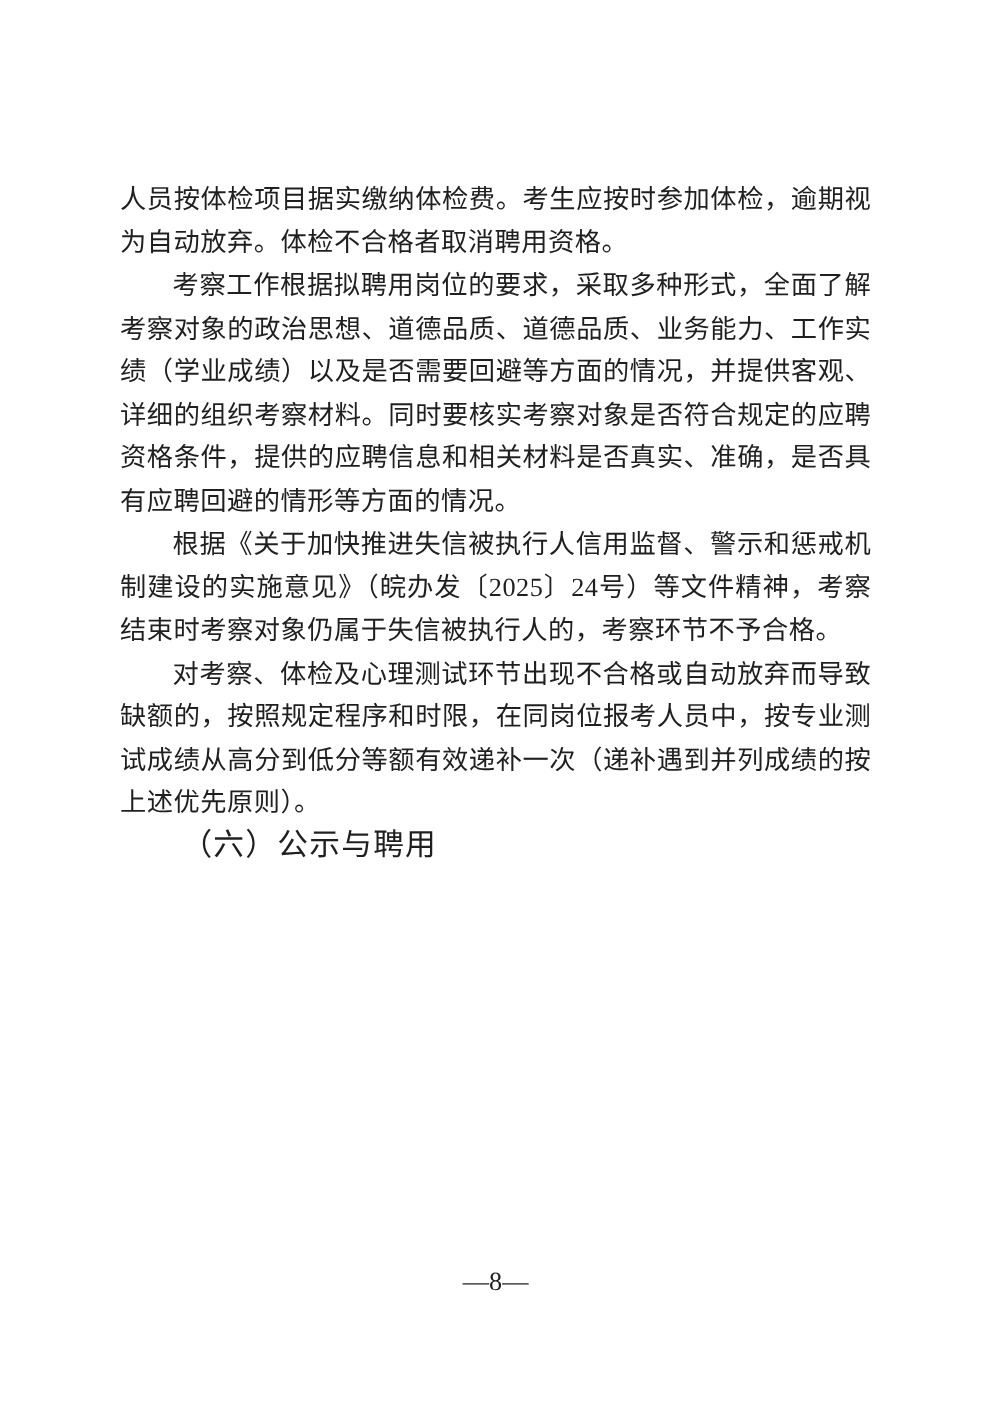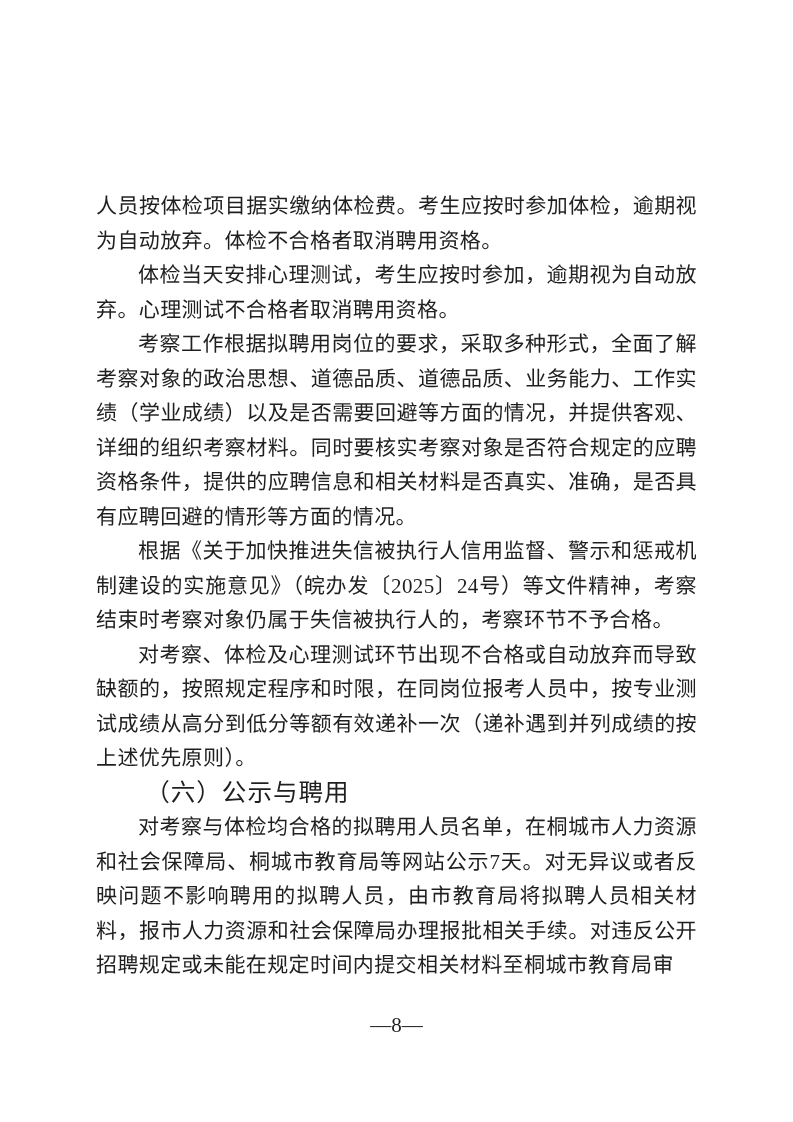--- a/index.html
+++ b/index.html
@@ -23,21 +23,20 @@
     letter-spacing: 0.4px;
     text-align: justify;
     text-justify: inter-character;
   }
   .para {
     margin: 0;
     text-indent: 2em;
   }
   .para.no-indent {
     text-indent: 0;
-    margin-top: 47px;
   }
   .heading {
     margin: 0;
     text-indent: 2em;
     font-weight: normal;
     font-family: "Liberation Sans", sans-serif;
     letter-spacing: 1px;
   }
   .page-footer {
     position: absolute;
@@ -49,22 +48,20 @@
     line-height: 30px;
     color: #1f1f1f;
   }
 </style>
 </head>
 <body>
 
 <main>
   <section class="doc-body">
     <p class="para no-indent">人员按体检项目据实缴纳体检费。考生应按时参加体检，逾期视为自动放弃。体检不合格者取消聘用资格。</p>
-    <p class="para">体检当天安排心理测试，考生应按时参加，逾期视为自动放弃。心理测试不合格者取消聘用资格。</p>
     <p class="para">考察工作根据拟聘用岗位的要求，采取多种形式，全面了解考察对象的政治思想、道德品质、道德品质、业务能力、工作实绩（学业成绩）以及是否需要回避等方面的情况，并提供客观、详细的组织考察材料。同时要核实考察对象是否符合规定的应聘资格条件，提供的应聘信息和相关材料是否真实、准确，是否具有应聘回避的情形等方面的情况。</p>
     <p class="para">根据《关于加快推进失信被执行人信用监督、警示和惩戒机制建设的实施意见》（皖办发〔2025〕24号）等文件精神，考察结束时考察对象仍属于失信被执行人的，考察环节不予合格。</p>
     <p class="para">对考察、体检及心理测试环节出现不合格或自动放弃而导致缺额的，按照规定程序和时限，在同岗位报考人员中，按专业测试成绩从高分到低分等额有效递补一次（递补遇到并列成绩的按上述优先原则）。</p>
     <h3 class="heading">（六）公示与聘用</h3>
-    <p class="para">对考察与体检均合格的拟聘用人员名单，在桐城市人力资源和社会保障局、桐城市教育局等网站公示7天。对无异议或者反映问题不影响聘用的拟聘人员，由市教育局将拟聘人员相关材料，报市人力资源和社会保障局办理报批相关手续。对违反公开招聘规定或未能在规定时间内提交相关材料至桐城市教育局审</p>
   </section>
 
   <div class="page-footer">—8—</div>
 </main>
 
 </body></html>

